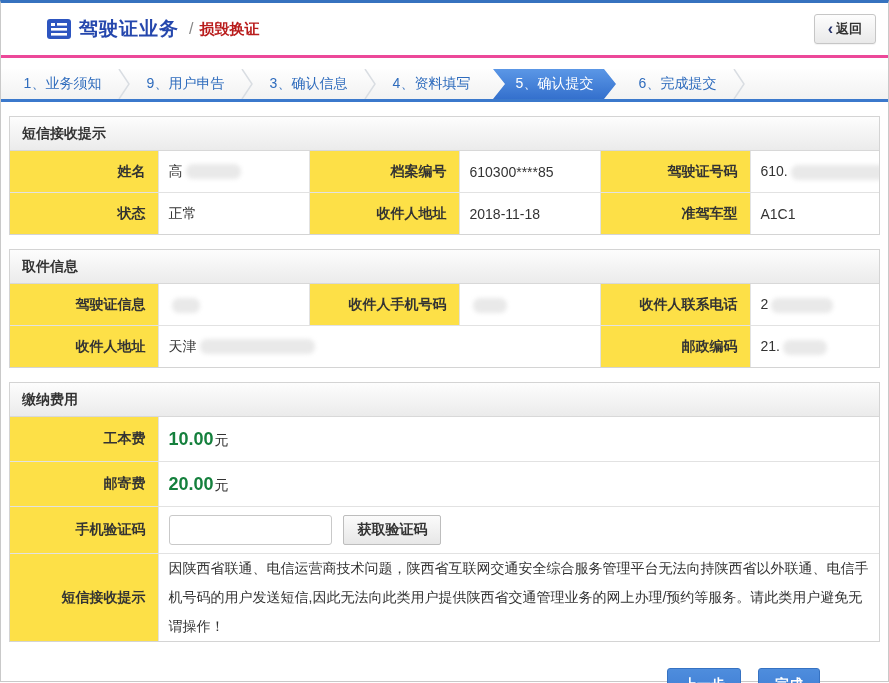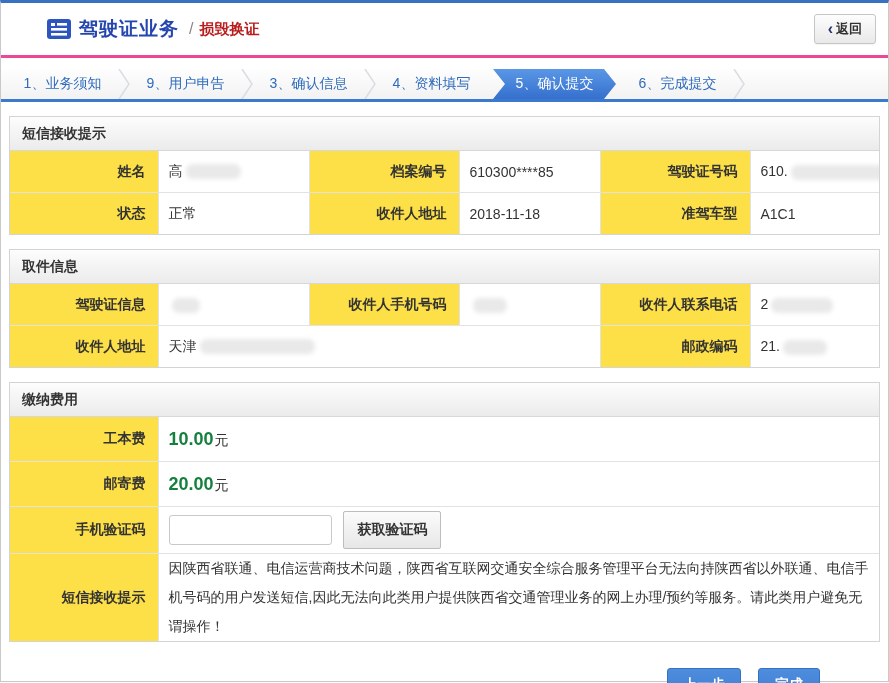--- a/index.html
+++ b/index.html
@@ -48,21 +48,21 @@
   .redact { display:inline-block; height:15px; border-radius:7px; background:#e9e9e9; filter:blur(2px);
             vertical-align:middle; margin-left:3px; }
   .w28{width:28px}.w34{width:34px}.w44{width:44px}.w55{width:55px}.w62{width:62px}.w95{width:95px}.w115{width:115px}
 
   
   td.fee-row { height:44px; }
   .fee-num { color:#15803d; font-weight:bold; font-size:18px; }
   .fee-unit { color:#333; font-size:14px; margin-left:1px; }
   .code-input { width:145px; height:28px; border:1px solid #c9c9c9; border-radius:3px; padding:0 8px;
                 font-size:14px; font-family:inherit; vertical-align:middle; outline:none; }
-  .code-btn { height:38px; margin-left:8px; padding:0 13px; vertical-align:middle; cursor:pointer;
+  .code-btn { height:30px; margin-left:8px; padding:0 13px; vertical-align:middle; cursor:pointer;
               background:linear-gradient(#fbfbfb,#e7e7e7); border:1px solid #bdbdbd; border-radius:2px;
               font-size:14px; font-weight:bold; color:#333; font-family:inherit; }
   td.notice-lbl { height:69px; }
   .notice-txt { white-space:normal; color:#c5433a; line-height:29px; font-size:14px; }
 
   
   .footer { text-align:right; padding:12px 60px 0 0; }
   .btn-blue { display:inline-block; min-width:30px; padding:7px 15px; margin-left:13px; cursor:pointer;
               background:linear-gradient(#4e8ddd,#3d7bd2); color:#fff; font-weight:bold; font-size:14px;
               border:1px solid #3672c2; border-radius:3px; text-align:center; }

